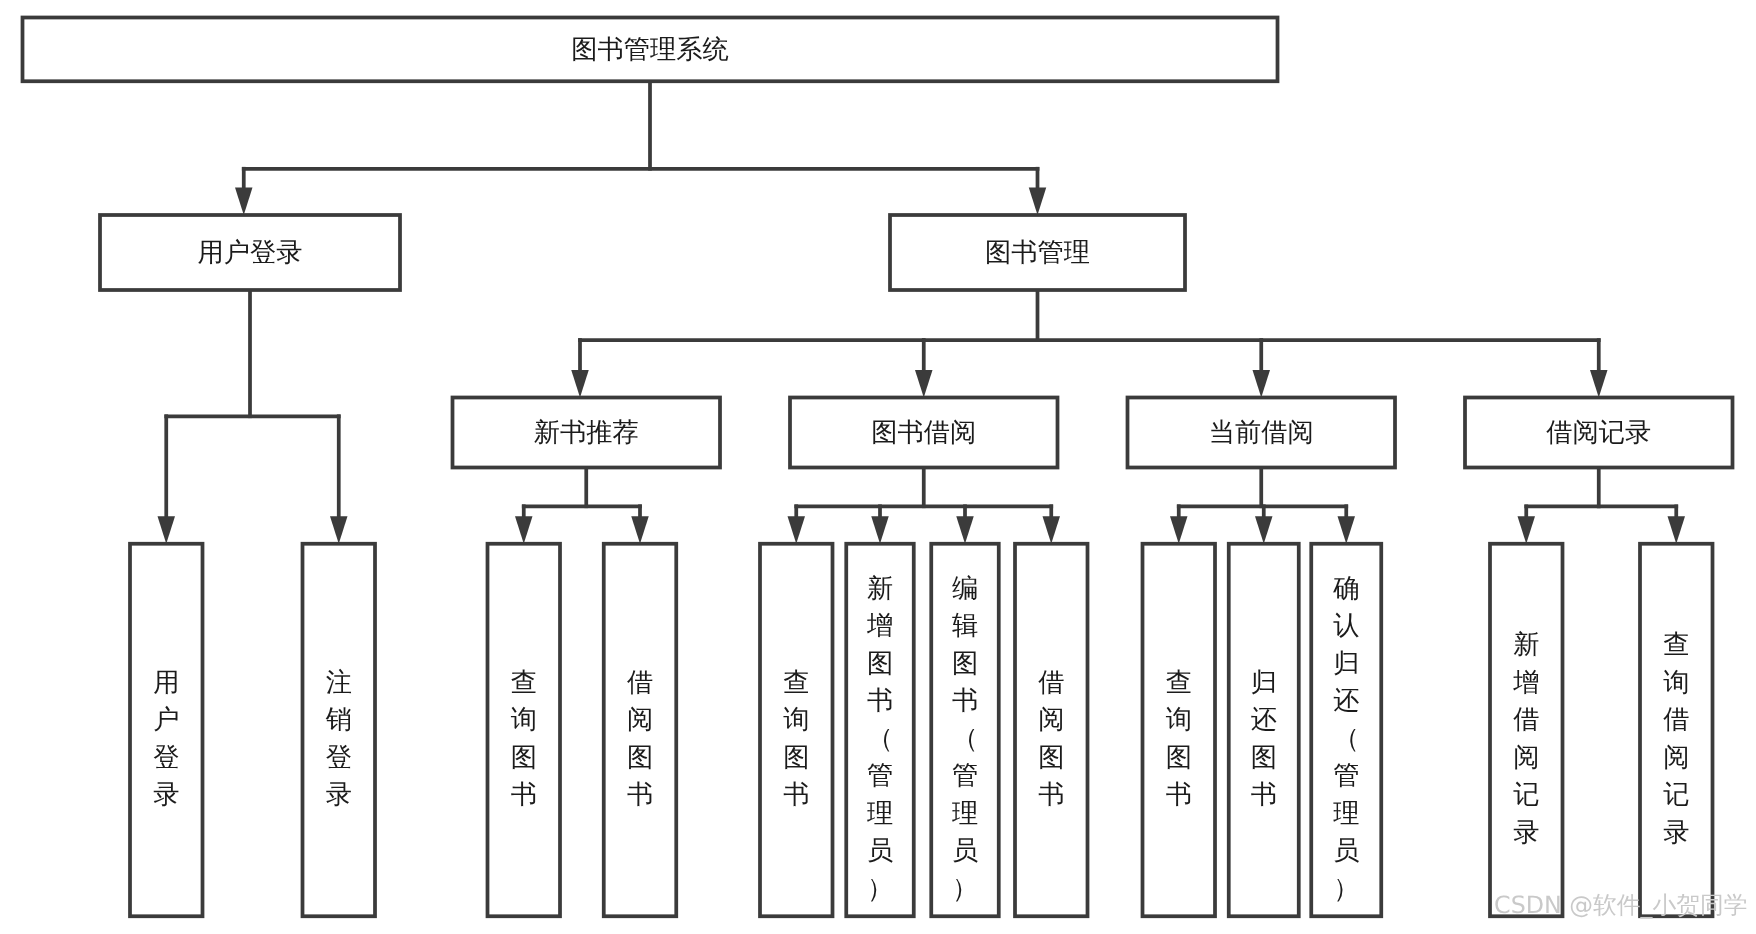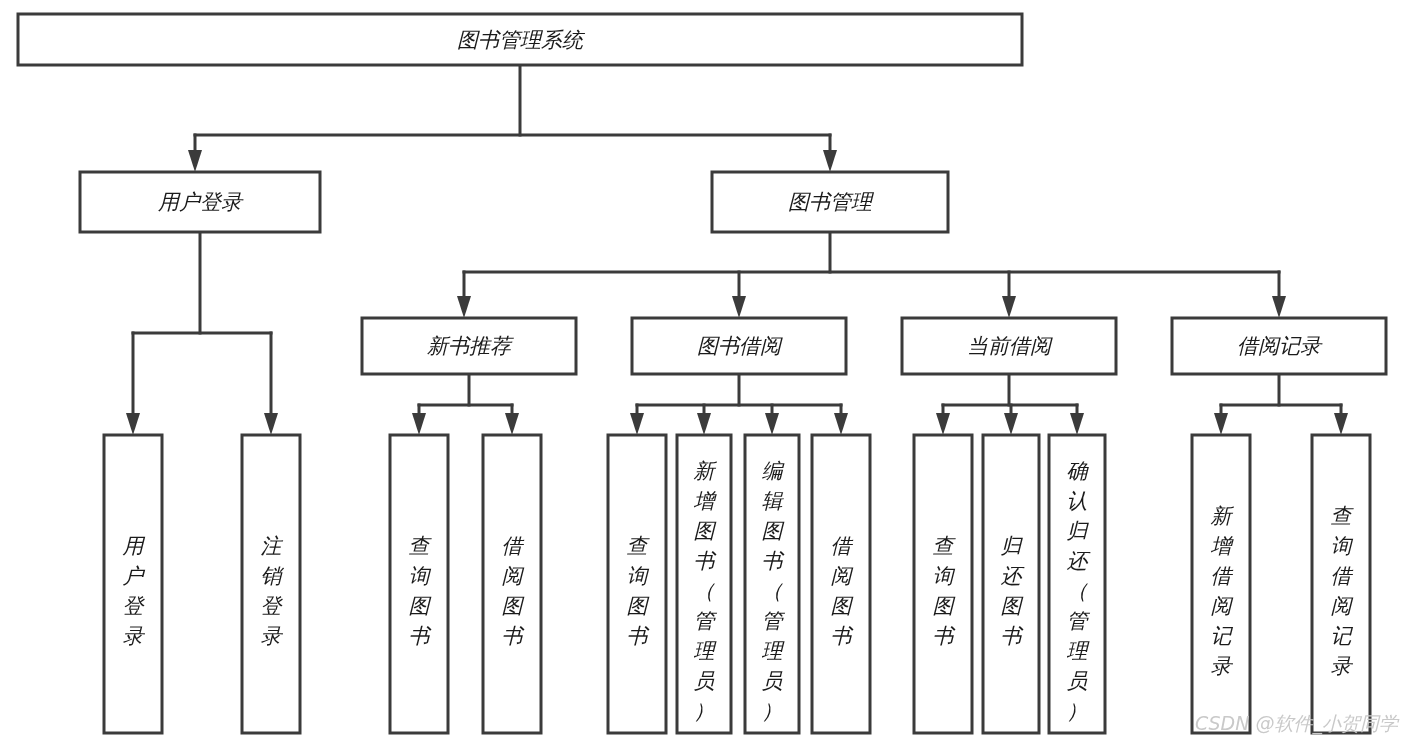--- a/index.html
+++ b/index.html
@@ -13,21 +13,20 @@
     position: relative;
     overflow: hidden;
     font-family: "DejaVu Sans", "Liberation Sans", sans-serif;
   }
   #diagram-root {
     position: absolute;
     left: 0;
     top: 0;
     width: 1156px;
     height: 747px;
-    font-style: italic;
   }
   svg.diagram {
     display: block;
     width: 1405px;
     height: 747px;
   }
   .node-rect {
     fill: #ffffff;
     stroke: #3b3b3b;
     stroke-width: 3;

